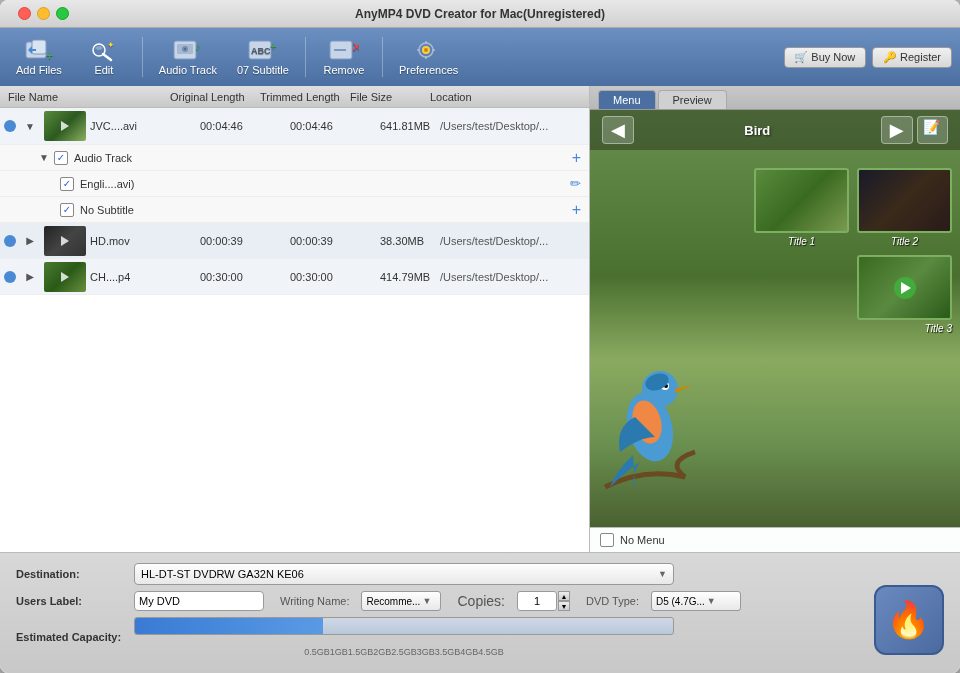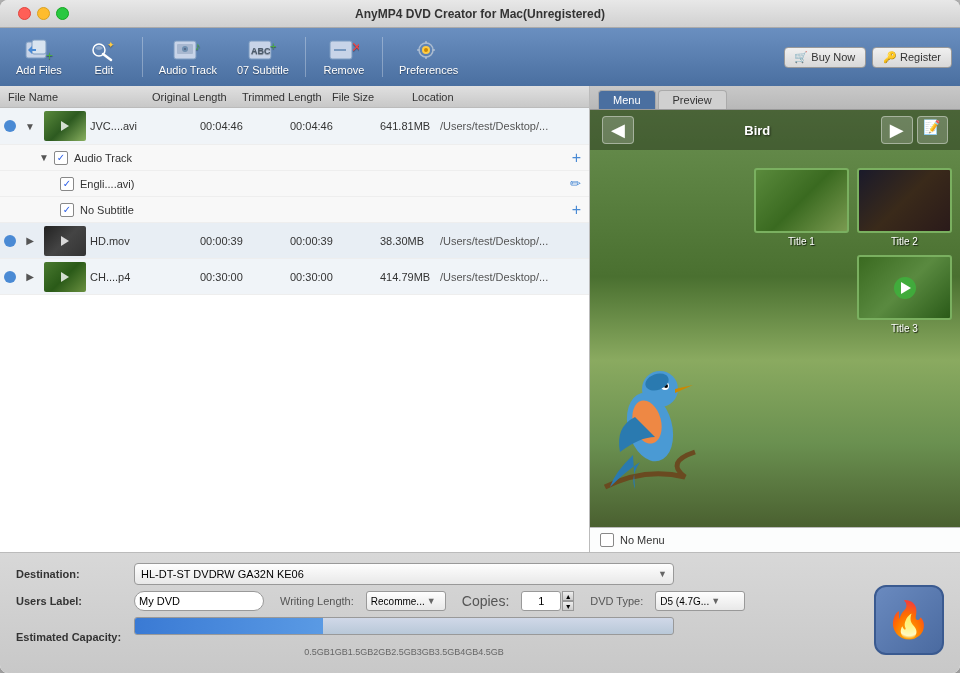--- a/index.html
+++ b/index.html
@@ -127,21 +127,21 @@
     }
     .file-table-header {
       display: flex;
       background: linear-gradient(to bottom, #e0e0e0, #c8c8c8);
       border-bottom: 1px solid #bbb;
       height: 22px;
       align-items: center;
       font-size: 11px;
       color: #333;
     }
-    .col-filename { width: 152px; padding-left: 8px; }
+    .col-filename { width: 170px; padding-left: 8px; }
     .col-orig { width: 90px; }
     .col-trimmed { width: 90px; }
     .col-size { width: 80px; }
     .col-location { flex: 1; }
     .file-list {
       flex: 1;
       background: white;
       overflow-y: auto;
     }
     .file-row {
@@ -365,20 +365,21 @@
     .thumb-img-2 {
       background: linear-gradient(135deg, #1a1a2a, #3a2a1a, #2a1a1a);
     }
     .thumb-img-3 {
       background: linear-gradient(135deg, #3a6a20, #5a8a40, #2a5a18);
     }
     .menu-thumb-label {
       color: white;
       font-size: 10px;
       text-shadow: 1px 1px 1px rgba(0,0,0,0.8);
+      font-style: italic;
     }
     .play-btn-overlay {
       width: 22px;
       height: 22px;
       background: rgba(60,180,60,0.8);
       border-radius: 50%;
       display: flex;
       align-items: center;
       justify-content: center;
       cursor: pointer;
@@ -429,21 +430,21 @@
       cursor: pointer;
       display: flex;
       align-items: center;
       justify-content: space-between;
       max-width: 540px;
     }
     .volume-input {
       width: 130px;
       height: 20px;
       border: 1px solid #999;
-      border-radius: 10px;
+      border-radius: 4px;
       background: white;
       font-size: 11px;
       padding: 0 4px;
     }
     .copies-input {
       width: 40px;
       height: 20px;
       border: 1px solid #999;
       border-radius: 3px;
       background: white;
@@ -759,21 +760,21 @@
               <div class="menu-thumb">
                 <div class="menu-thumb-img thumb-img-1"></div>
                 <div class="menu-thumb-label">Title 1</div>
               </div>
               <div class="menu-thumb">
                 <div class="menu-thumb-img thumb-img-2"></div>
                 <div class="menu-thumb-label">Title 2</div>
               </div>
             </div>
             <div style="display:flex;gap:8px;">
-              <div class="menu-thumb" style="position:relative;">
+              <div class="menu-thumb" style="position:relative;align-items:flex-end;">
                 <div class="menu-thumb-img thumb-img-3" style="position:relative;display:flex;align-items:center;justify-content:center;">
                   <div class="play-btn-overlay">
                     <div class="play-tri"></div>
                   </div>
                 </div>
                 <div class="menu-thumb-label">Title 3</div>
               </div>
             </div>
           </div>
         </div>
@@ -792,21 +793,21 @@
           <div class="bottom-label">Destination:</div>
           <div class="dest-select">
             <span>HL-DT-ST DVDRW  GA32N KE06</span>
             <span class="select-arrow">▼</span>
           </div>
         </div>
 
         <div class="bottom-row">
           <div class="bottom-label">Users Label:</div>
           <input type="text" class="volume-input" value="My DVD" style="">
-          <span style="font-size:11px;color:#555;margin-left:8px;">Writing Length:</span>
+          <span style="font-size:11px;color:#555;margin-left:8px;">Writing Name:</span>
           <div class="inline-select" style="margin-left:4px;min-width:80px;">
             <span>Recomme...</span>
             <span class="select-arrow">▼</span>
           </div>
           <span style="font-size:14px;color:#555;margin-left:8px;">Copies:</span>
           <div style="display:flex;align-items:center;margin-left:4px;">
             <input type="text" class="copies-input" value="1" style="">
             <div style="display:flex;flex-direction:column;margin-left:1px;">
               <div style="height:10px;width:12px;background:linear-gradient(to bottom,#eee,#ccc);border:1px solid #999;cursor:pointer;font-size:7px;display:flex;align-items:center;justify-content:center;">▲</div>
               <div style="height:10px;width:12px;background:linear-gradient(to bottom,#eee,#ccc);border:1px solid #999;cursor:pointer;font-size:7px;display:flex;align-items:center;justify-content:center;">▼</div>

